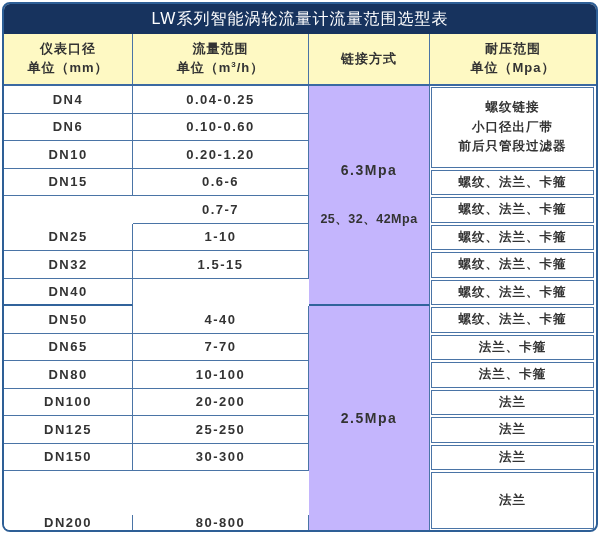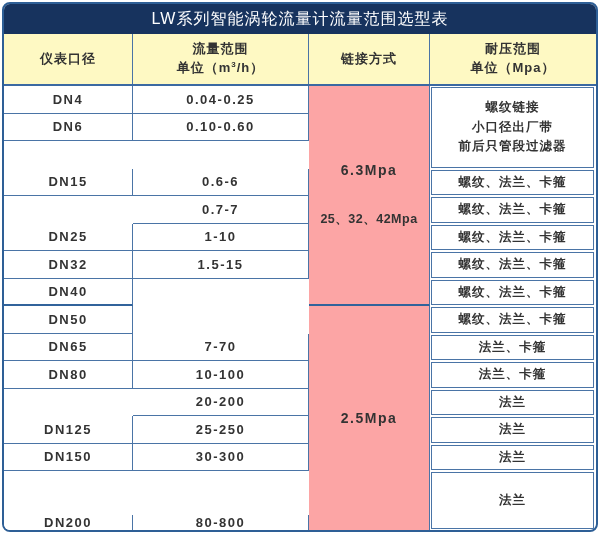--- a/index.html
+++ b/index.html
@@ -35,21 +35,21 @@
   .cell{
     display:flex;align-items:center;justify-content:center;
     font-size:13px;font-weight:bold;letter-spacing:1.5px;color:#333333;
     border-right:1px solid #4a74a6;border-bottom:1px solid #4a74a6;
     background:#ffffff;
   }
   .grp{border-bottom:2px solid #31639b;}
   .nob{border-bottom:none;margin-top:44px;}
   .pressure-cell{
     display:flex;flex-direction:column;align-items:center;justify-content:center;
-    border-right:1px solid #4a74a6;background:#fca5a5;text-align:center;
+    border-right:1px solid #4a74a6;background:#c4b5fd;text-align:center;
   }
   .pressure-value{font-size:14px;font-weight:bold;letter-spacing:1.5px;color:#333333;}
   .pressure-note{margin-top:32px;font-size:12.5px;font-weight:bold;line-height:1.45;letter-spacing:0.5px;color:#333333;}
   .conn-cell{padding:1px 2px 1px 1px;display:flex;}
   .conn-box{
     flex:1;border:1px solid #4a74a6;background:#ffffff;
     display:flex;flex-direction:column;align-items:center;justify-content:center;
     font-size:12.5px;font-weight:bold;letter-spacing:1px;line-height:1.55;
     text-align:center;color:#333333;
   }
@@ -57,53 +57,58 @@
 </head>
 <body>
 
 <div class="card">
 
   <div class="title-bar">LW系列智能涡轮流量计流量范围选型表</div>
 
   <div class="header-row">
     <div class="header-cell">
       <span>仪表口径</span>
+      <span>单位（mm）</span>
     </div>
     <div class="header-cell">
       <span>流量范围</span>
       <span><span>单位（m</span><sup>3</sup><span>/h）</span></span>
     </div>
     <div class="header-cell">链接方式</div>
     <div class="header-cell">
       <span>耐压范围</span>
       <span>单位（Mpa）</span>
     </div>
   </div>
 
   <div class="grid">
 
     <div class="cell" style="grid-area:1/1">DN4</div>
     <div class="cell" style="grid-area:2/1">DN6</div>
+    <div class="cell" style="grid-area:3/1">DN10</div>
     <div class="cell" style="grid-area:4/1">DN15</div>
     <div class="cell" style="grid-area:6/1">DN25</div>
     <div class="cell" style="grid-area:7/1">DN32</div>
     <div class="cell grp" style="grid-area:8/1">DN40</div>
     <div class="cell" style="grid-area:9/1">DN50</div>
     <div class="cell" style="grid-area:10/1">DN65</div>
     <div class="cell" style="grid-area:11/1">DN80</div>
+    <div class="cell" style="grid-area:12/1">DN100</div>
     <div class="cell" style="grid-area:13/1">DN125</div>
     <div class="cell" style="grid-area:14/1">DN150</div>
     <div class="cell nob" style="grid-area:15/1">DN200</div>
 
     <div class="cell" style="grid-area:1/2">0.04-0.25</div>
     <div class="cell" style="grid-area:2/2">0.10-0.60</div>
+    <div class="cell" style="grid-area:3/2">0.20-1.20</div>
     <div class="cell" style="grid-area:4/2">0.6-6</div>
     <div class="cell" style="grid-area:5/2">0.7-7</div>
     <div class="cell" style="grid-area:6/2">1-10</div>
     <div class="cell" style="grid-area:7/2">1.5-15</div>
+    <div class="cell" style="grid-area:9/2">4-40</div>
     <div class="cell" style="grid-area:10/2">7-70</div>
     <div class="cell" style="grid-area:11/2">10-100</div>
     <div class="cell" style="grid-area:12/2">20-200</div>
     <div class="cell" style="grid-area:13/2">25-250</div>
     <div class="cell" style="grid-area:14/2">30-300</div>
     <div class="cell nob" style="grid-area:15/2">80-800</div>
 
     <div class="pressure-cell grp" style="grid-area:1/3/span 8/4">
       <div class="pressure-value">6.3Mpa</div>
       <div class="pressure-note">

